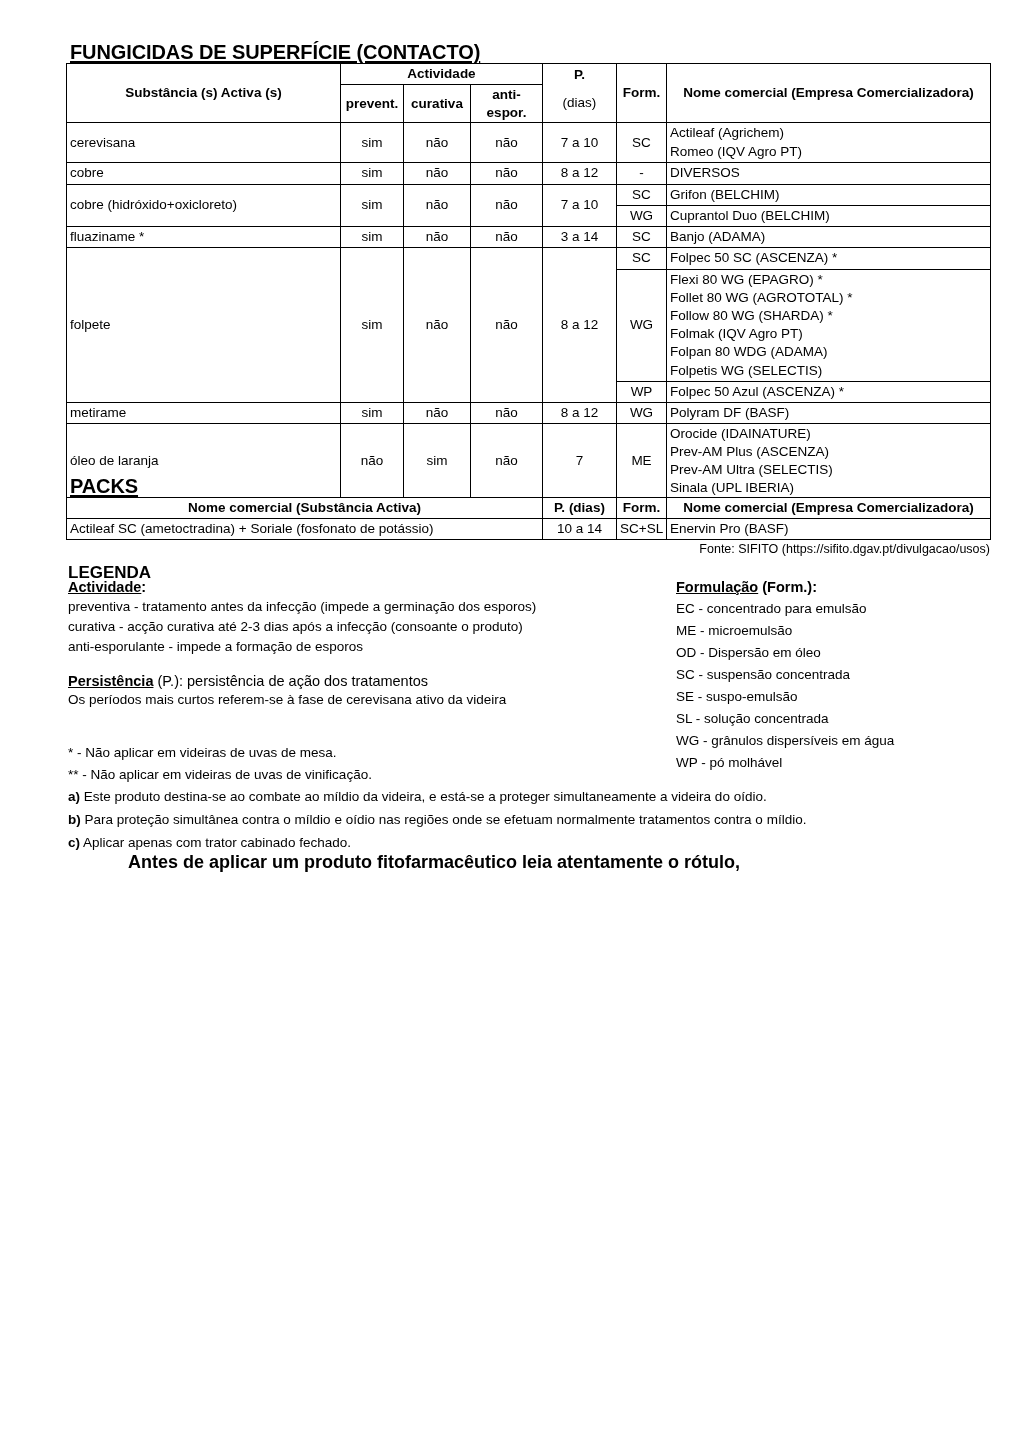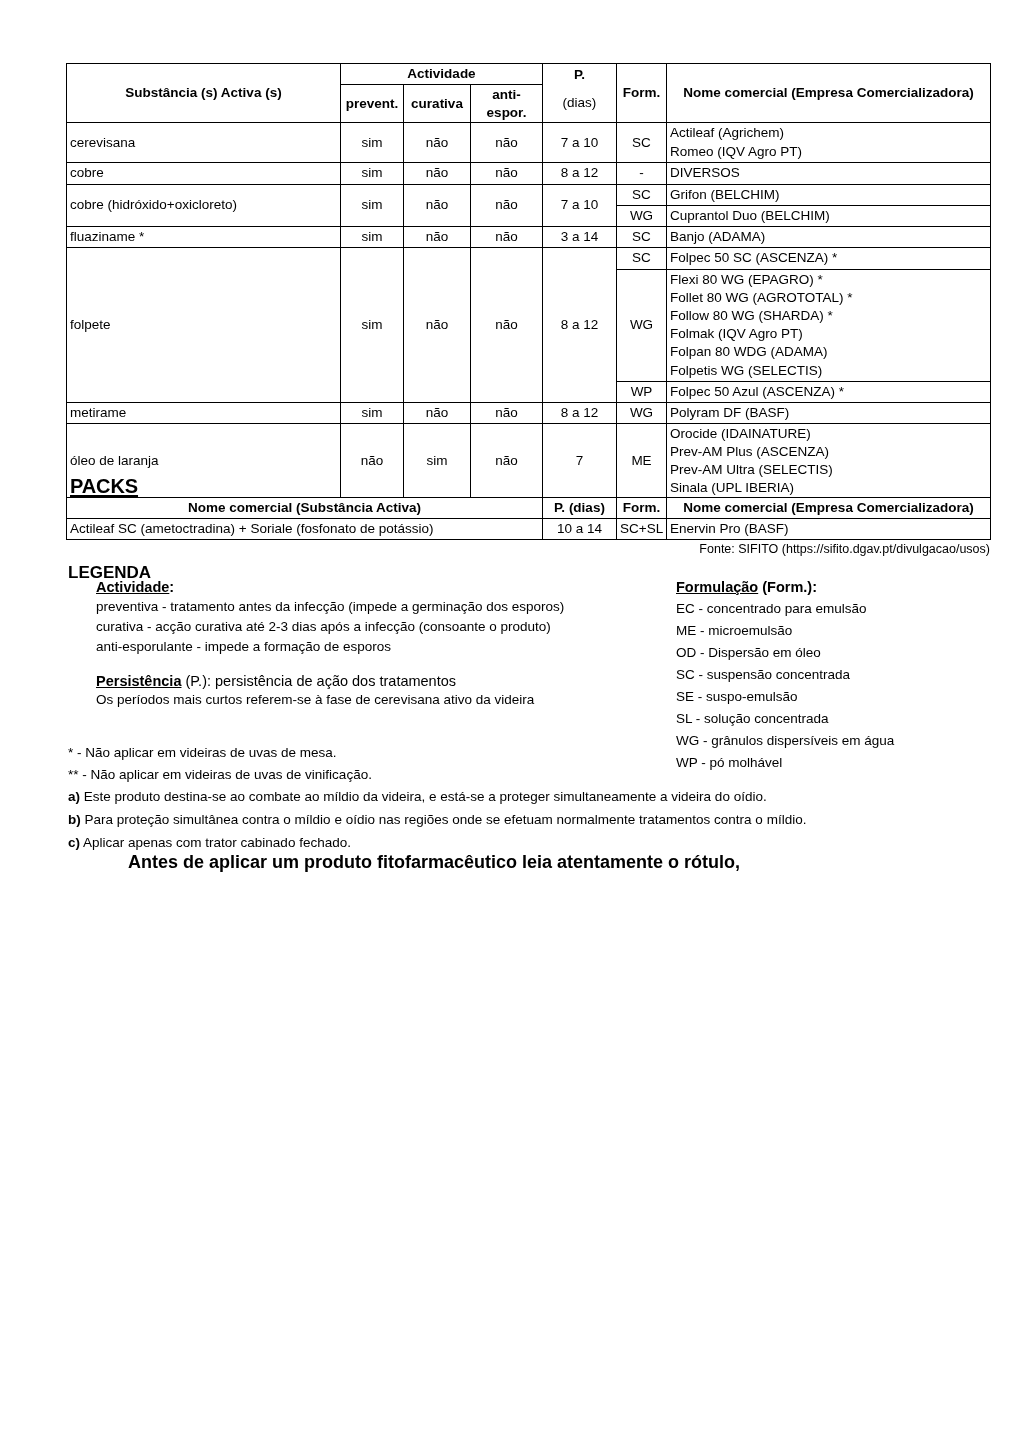--- a/index.html
+++ b/index.html
@@ -89,21 +89,21 @@
     font-size: 12.5px;
     white-space: nowrap;
   }
 
   
   .leg-col {
     position: absolute;
     font-size: 13.5px;
     line-height: 1.0;
   }
-  #leg-left { left: 68px; top: 580px; width: 600px; margin-left: 28px; }
+  #leg-left { left: 68px; top: 580px; width: 600px; }
   #leg-right { left: 676px; top: 580px; width: 330px; }
 
   .leg-head {
     font-size: 14.5px;
     font-weight: bold;
     margin: 0 0 5px 0;
   }
   .leg-head u { text-decoration: underline; }
   .leg-line {
     font-size: 13.5px;
@@ -140,20 +140,21 @@
     font-size: 18px;
     font-weight: bold;
     white-space: nowrap;
   }
 </style>
 </head>
 <body>
 
 <div class="page">
 
+  <div class="section-title" id="title-fungicidas">FUNGICIDAS DE SUPERFÍCIE (CONTACTO)</div>
 
   <table class="doc" id="tbl-fungicidas">
     <colgroup>
       <col style="width:274px">
       <col style="width:63px">
       <col style="width:67px">
       <col style="width:72px">
       <col style="width:74px">
       <col style="width:50px">
       <col style="width:324px">

